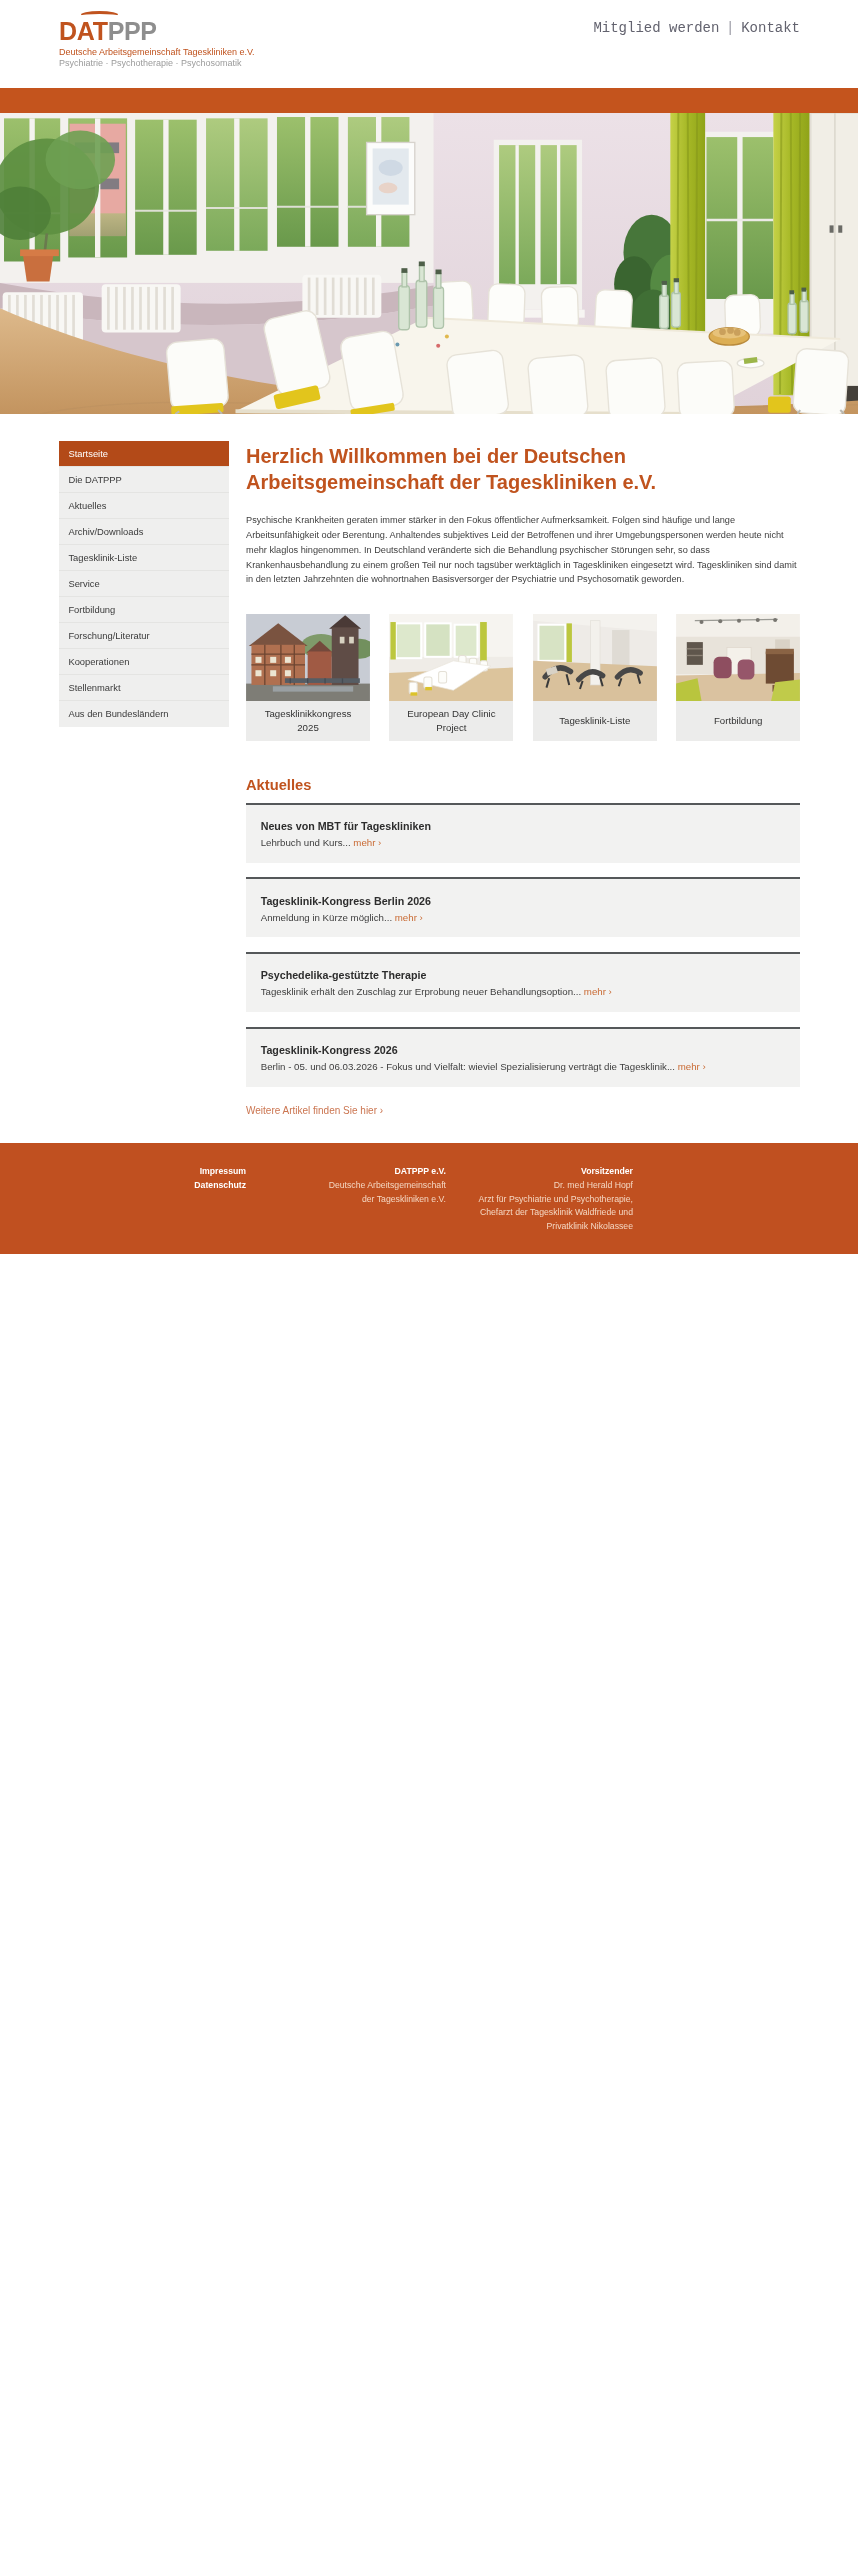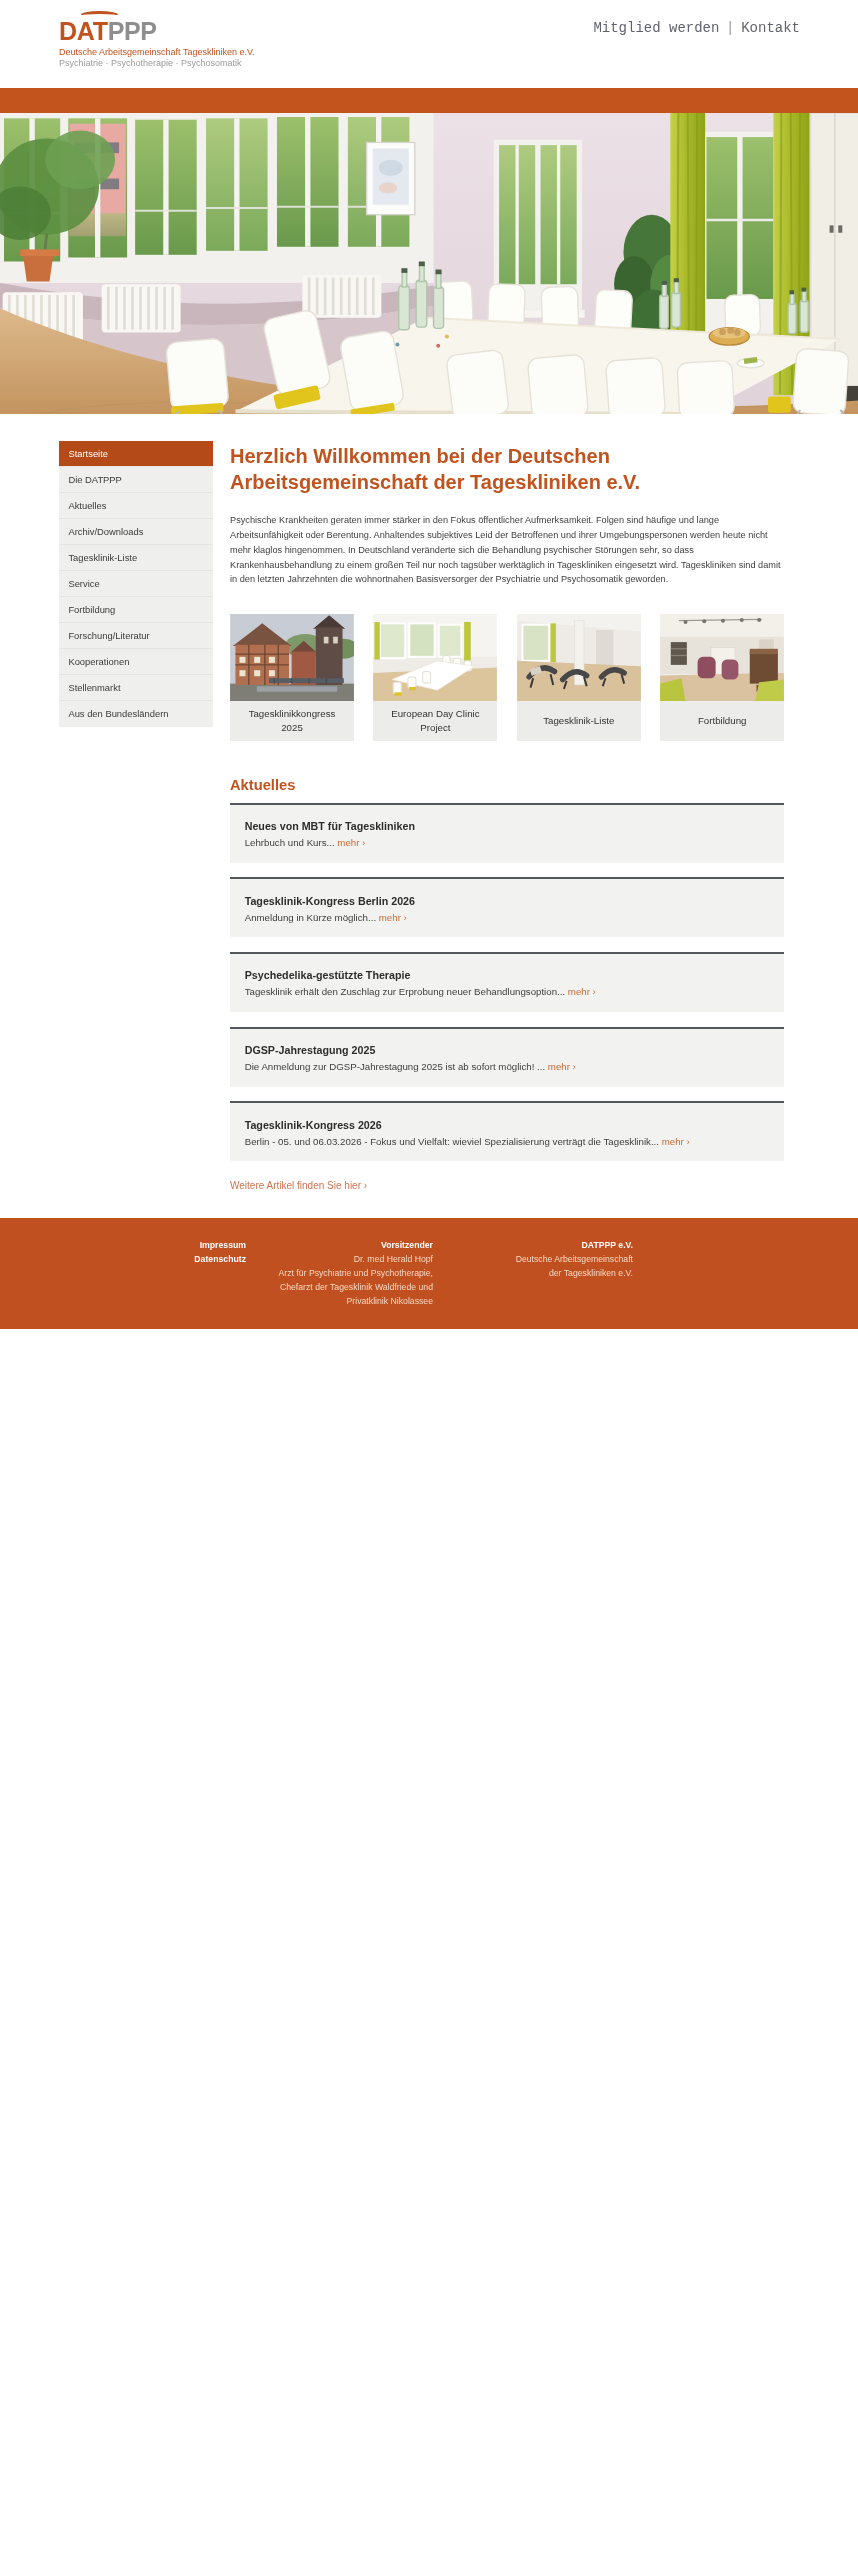--- a/index.html
+++ b/index.html
@@ -25,21 +25,21 @@
   .logo-sub2 { margin-top:1.3px; font-size:9px; color:#9b9b9b; }
   .header-links { position:absolute; right:59px; top:20px; font-size:14px; color:#62626e;font-family:Liberation Mono, monospace; }
   .header-links a { color:#62626e; text-decoration:none; cursor:pointer; }
   .hl-sep { margin:0 6.7px; color:#9a9aa4; }
 
   
   .orange-bar { height:25.4px; background:#c4541d; }
   .hero { height:301px; overflow:hidden; line-height:0; }
 
   
-  .content { display:flex; padding:27px 75px 0 59px; }
+  .content { display:flex; padding:27px 59px 0 59px; }
   .sidebar { width:170px; margin-right:17.4px; }
   .side-item { height:26px; padding:6.7px 9.4px; font-size:9.4px; color:#3a3a3a;
                background:#efefee; border-bottom:0.7px solid #e4e4e2; cursor:pointer; }
   .side-item:last-child { border-bottom:none; }
   .side-item.active { background:#b34a18; color:#ffffff; }
 
   .main { width:554px; }
   .page-title { font-size:20px; font-weight:700; color:#c0531e; line-height:1.32; margin:1.3px 0 17.4px; }
   .intro { font-size:9.2px; line-height:1.62; color:#3e3e3e; margin-bottom:27px; }
 
@@ -523,54 +523,47 @@
       </div>
 
       <div class="news-item">
         <div class="news-title">Psychedelika-gestützte Therapie</div>
         <div class="news-teaser">
           <span>Tagesklinik erhält den Zuschlag zur Erprobung neuer Behandlungsoption...</span>
           <span class="news-more">mehr ›</span>
         </div>
       </div>
 
-      <div class="news-item">
-        <div class="news-title">DGSP-Jahrestagung 2025</div>
-        <div class="news-teaser">
-          <span>Die Anmeldung zur DGSP-Jahrestagung 2025 ist ab sofort möglich! ...</span>
-          <span class="news-more">mehr ›</span>
-        </div>
-      </div>
 
       <div class="news-item">
         <div class="news-title">Tagesklinik-Kongress 2026</div>
         <div class="news-teaser">
           <span>Berlin - 05. und 06.03.2026 - Fokus und Vielfalt: wieviel Spezialisierung verträgt die Tagesklinik...</span>
           <span class="news-more">mehr ›</span>
         </div>
       </div>
 
       <a class="more-link">Weitere Artikel finden Sie hier ›</a>
     </main>
   </div>
 
   <footer class="footer">
     <div class="fcol fcol1">
       <div class="flink">Impressum</div>
       <div class="flink">Datenschutz</div>
+    </div>
+    <div class="fcol fcol2">
+      <div class="fhead">DATPPP e.V.</div>
+      <div class="fline">Deutsche Arbeitsgemeinschaft</div>
+      <div class="fline">der Tageskliniken e.V.</div>
     </div>
     <div class="fcol fcol3">
       <div class="fhead">Vorsitzender</div>
       <div class="fline">Dr. med Herald Hopf</div>
       <div class="fline">Arzt für Psychiatrie und Psychotherapie,</div>
       <div class="fline">Chefarzt der Tagesklinik Waldfriede und</div>
       <div class="fline">Privatklinik Nikolassee</div>
     </div>
-    <div class="fcol fcol2">
-      <div class="fhead">DATPPP e.V.</div>
-      <div class="fline">Deutsche Arbeitsgemeinschaft</div>
-      <div class="fline">der Tageskliniken e.V.</div>
-    </div>
   </footer>
 
   <div class="bottom-spacer"></div>
 </div>
 
 
 </body></html>

